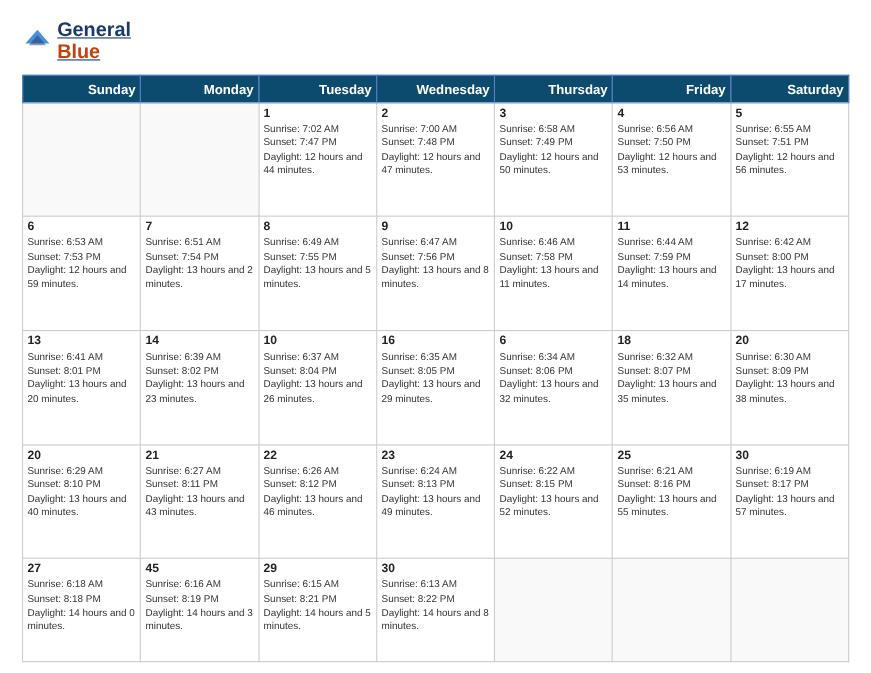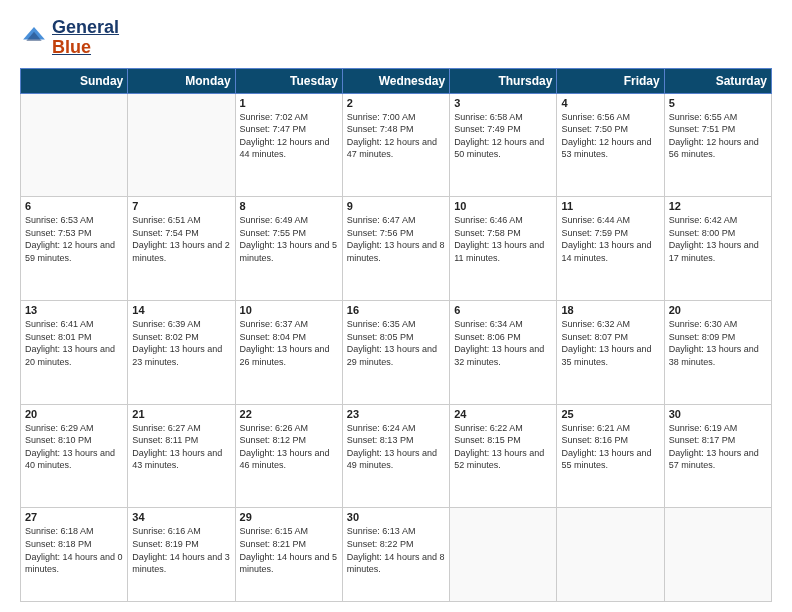--- a/index.html
+++ b/index.html
@@ -243,21 +243,21 @@
             <span class="day-num">30</span>
             <div class="day-info">Sunrise: 6:19 AM<br>Sunset: 8:17 PM<br>Daylight: 13 hours and 57 minutes.</div>
           </td>
         </tr>
         <tr>
           <td>
             <span class="day-num">27</span>
             <div class="day-info">Sunrise: 6:18 AM<br>Sunset: 8:18 PM<br>Daylight: 14 hours and 0 minutes.</div>
           </td>
           <td>
-            <span class="day-num">34</span>
+            <span class="day-num">45</span>
             <div class="day-info">Sunrise: 6:16 AM<br>Sunset: 8:19 PM<br>Daylight: 14 hours and 3 minutes.</div>
           </td>
           <td>
             <span class="day-num">29</span>
             <div class="day-info">Sunrise: 6:15 AM<br>Sunset: 8:21 PM<br>Daylight: 14 hours and 5 minutes.</div>
           </td>
           <td>
             <span class="day-num">30</span>
             <div class="day-info">Sunrise: 6:13 AM<br>Sunset: 8:22 PM<br>Daylight: 14 hours and 8 minutes.</div>
           </td>

